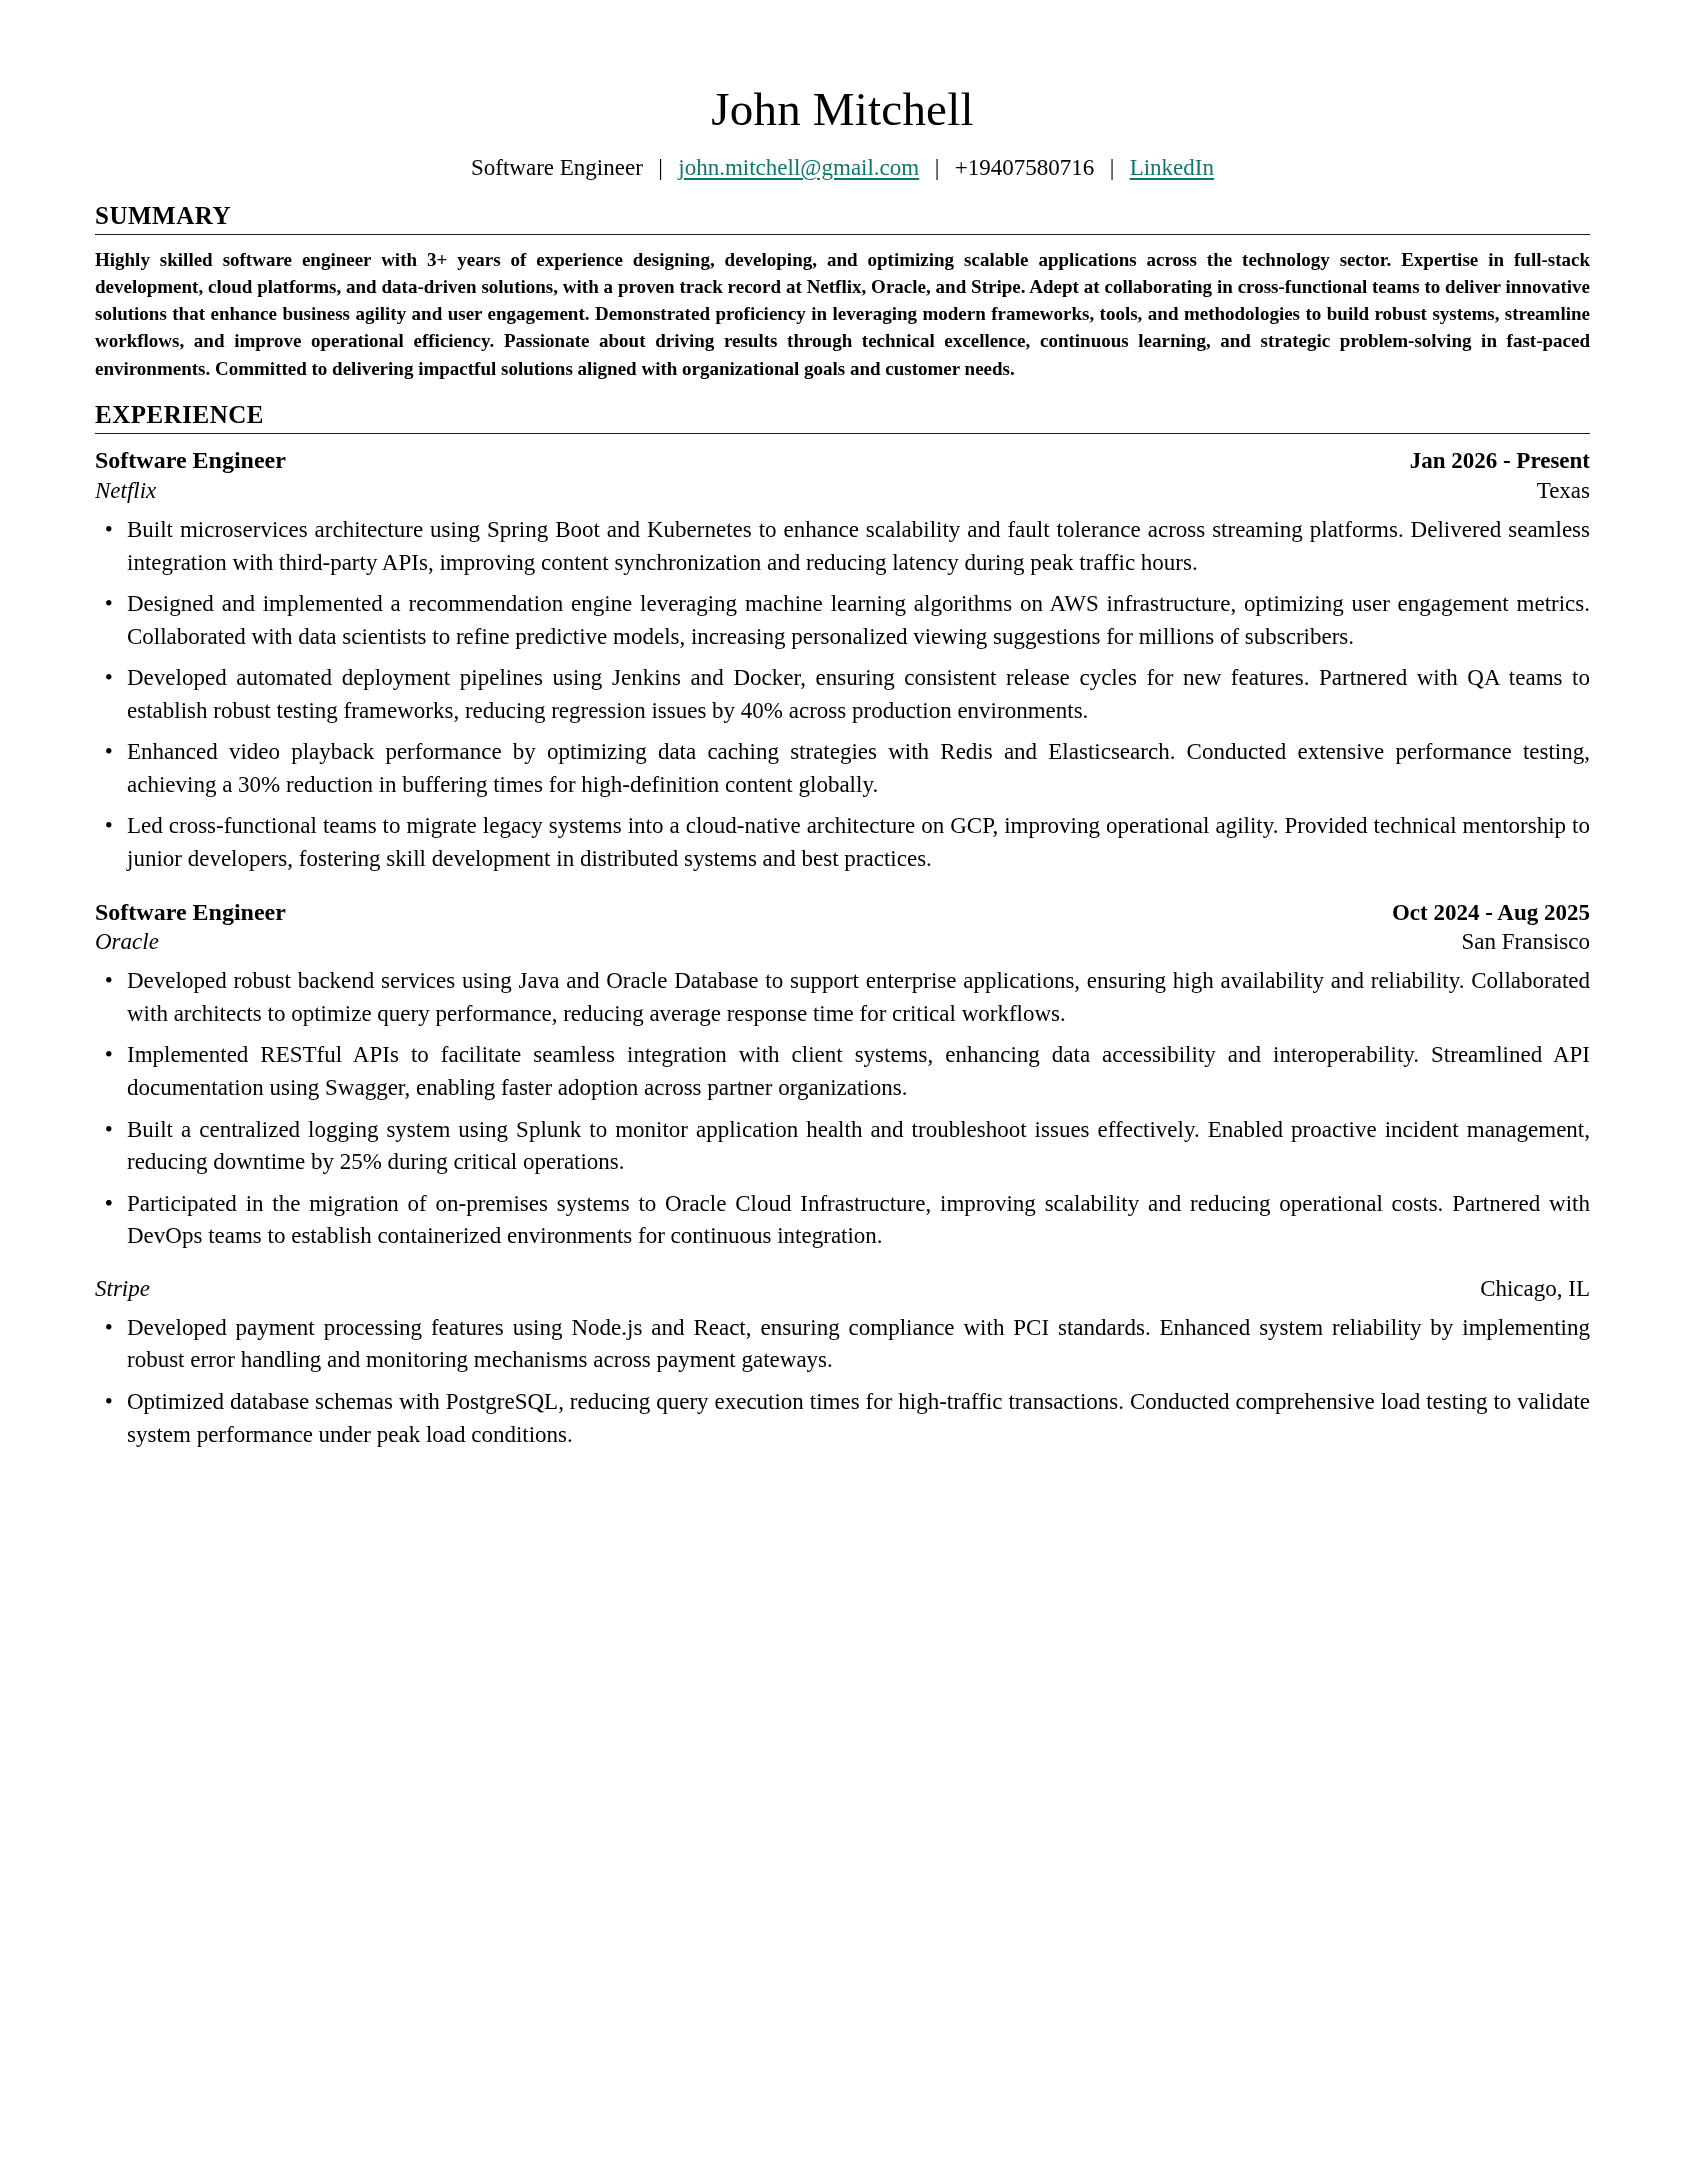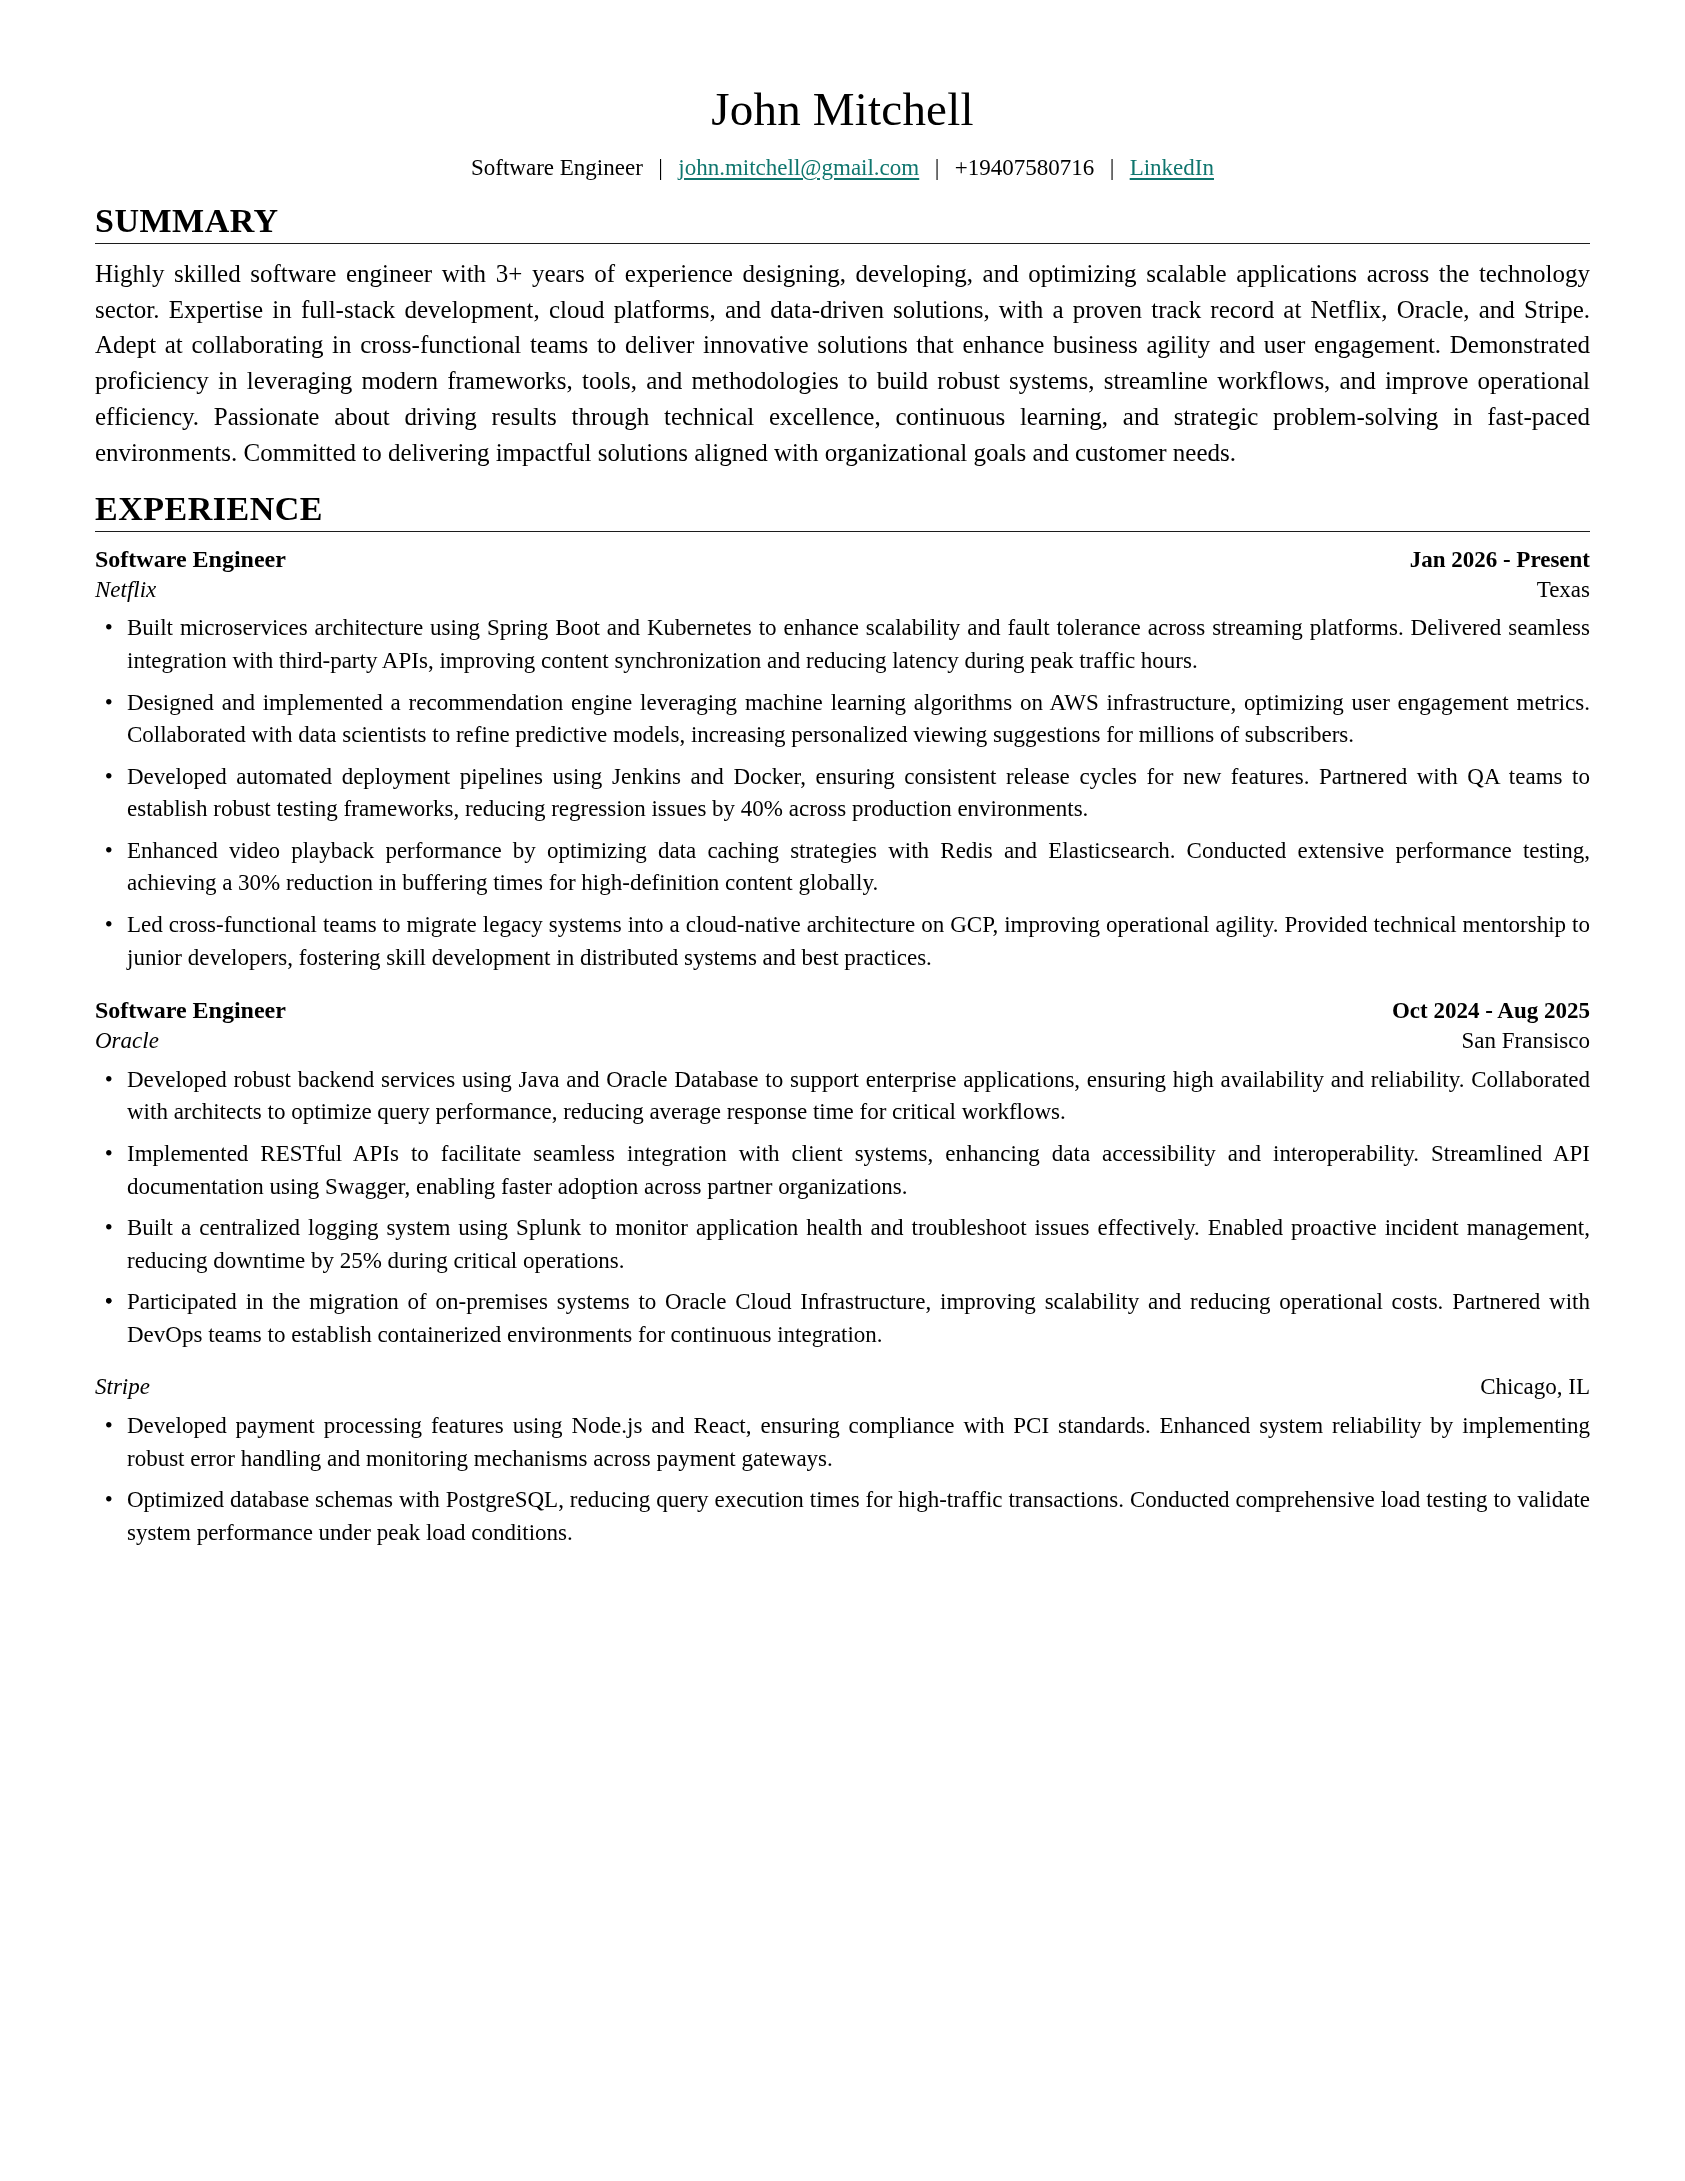--- a/index.html
+++ b/index.html
@@ -47,40 +47,41 @@
   .hdr-contact .link {
     color: #0f766e;
     text-decoration: underline;
     text-underline-offset: 2.6px;
   }
   .hdr-contact .plain { color: #000; }
 
   
   .section { margin-top: 19.3px; }
   .section-title {
-    font-size: 34px;
+    font-size: 25px;
     font-weight: 700;
     letter-spacing: 0.5px;
     line-height: 1.1;
     padding-bottom: 4.4px;
   }
   .rule {
     height: 0;
     border-top: 1.9px solid #1c1c1c;
     margin: 0 0 11.4px 0;
   }
 
   
   .summary-text {
-    font-size: 25px;
+    font-size: 19px;
     line-height: 1.43;
     text-align: justify;
     text-justify: inter-word;
     hyphens: auto;
     margin: 0;
+    font-weight: bold;
   }
 
   
   .job { margin-top: 21px; }
   .job:first-of-type { margin-top: 5.3px; }
   .job-row {
     display: flex;
     justify-content: space-between;
     align-items: baseline;
     width: 100%;

